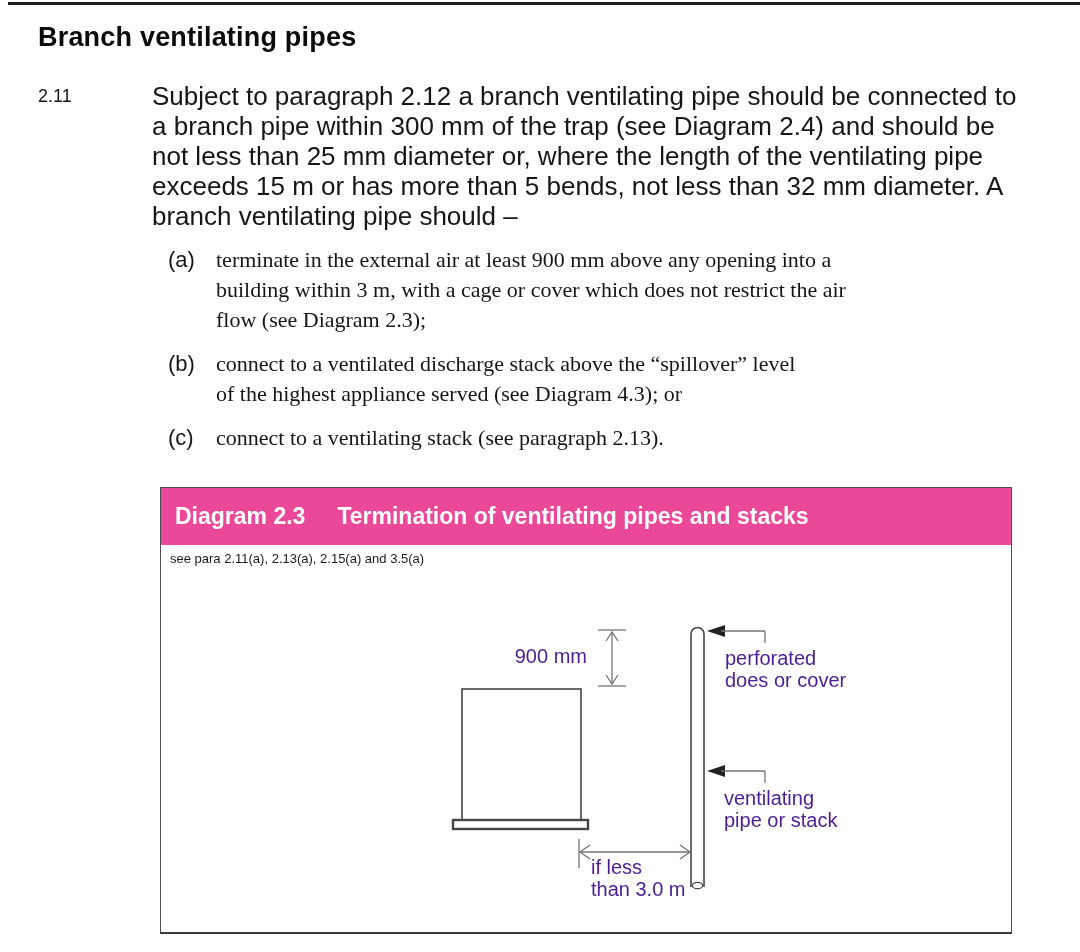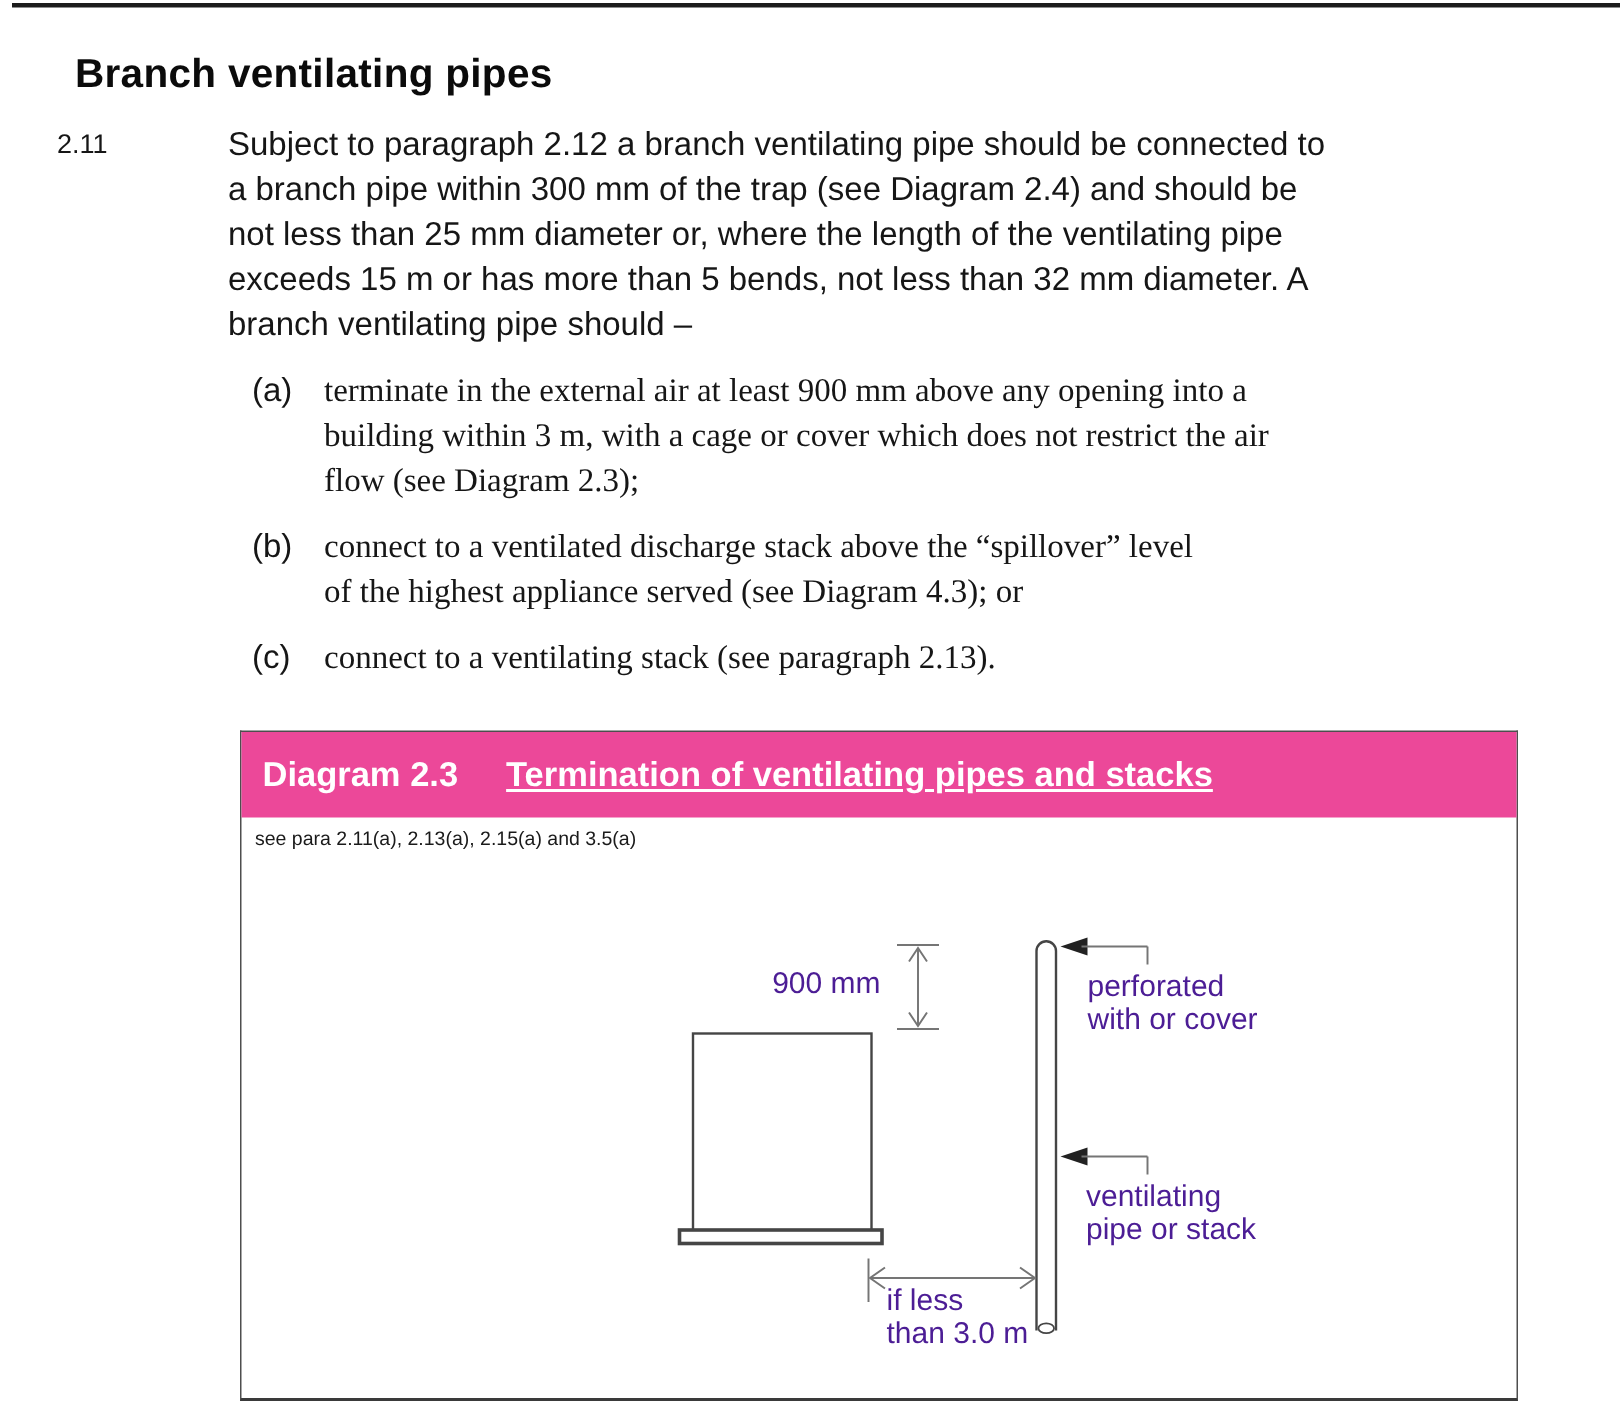--- a/index.html
+++ b/index.html
@@ -14,40 +14,40 @@
   }
   .top-rule {
     position: absolute;
     top: 2px; left: 8px; right: 0;
     height: 3px;
     background: #1c1c1c;
   }
   .section-heading {
     position: absolute;
     top: 22px; left: 38px;
-    margin: 12px;
+    margin: 0;
     font-size: 27px;
     font-weight: bold;
     color: #0b0b0b;
     letter-spacing: 0.2px;
   }
   .para {
     position: absolute;
     top: 81px; left: 38px;
     width: 990px;
   }
   .para-number {
     position: absolute;
     left: 0; top: 0;
     font-size: 18px;
     line-height: 30px;
   }
   .para-text {
     margin-left: 114px;
-    font-size: 22px;
+    font-size: 26px;
     line-height: 30px;
     white-space: pre-line;
   }
   .list-item {
     position: absolute;
     left: 168px;
     width: 860px;
   }
   .item-a { top: 245px; }
   .item-b { top: 349px; }
@@ -78,21 +78,21 @@
     position: absolute;
     left: 0; top: 0; right: 0;
     height: 57px;
     display: flex;
     align-items: center;
     color: #ffffff;
     font-weight: bold;
     font-size: 23px;
   }
   .diagram-header .num { margin-left: 14px; }
-  .diagram-header .ttl { margin-left: 32px; text-decoration: underline; }
+  .diagram-header .ttl { margin-left: 32px; }
   .diagram-ref {
     position: absolute;
     left: 9px; top: 63px;
     font-size: 13px;
     color: #1a1a1a;
   }
   .diagram-svg {
     position: absolute;
     left: 0; top: 0;
   }
@@ -187,21 +187,21 @@
         <line x1="419" y1="364" x2="529" y2="364"></line>
         <polyline points="429,357 419,364 429,371"></polyline>
         <polyline points="519,357 529,364 519,371"></polyline>
       </g>
     </svg>
 
     <div class="dlabel lbl-900">900 mm</div>
 
     <div class="dlabel lbl-perf">
       <div>perforated</div>
-      <div>with or cover</div>
+      <div>does or cover</div>
     </div>
 
 
     <div class="dlabel lbl-vent">
       <div>ventilating</div>
       <div>pipe or stack</div>
     </div>
 
     <div class="dlabel lbl-ifless">
       <div>if less</div>

